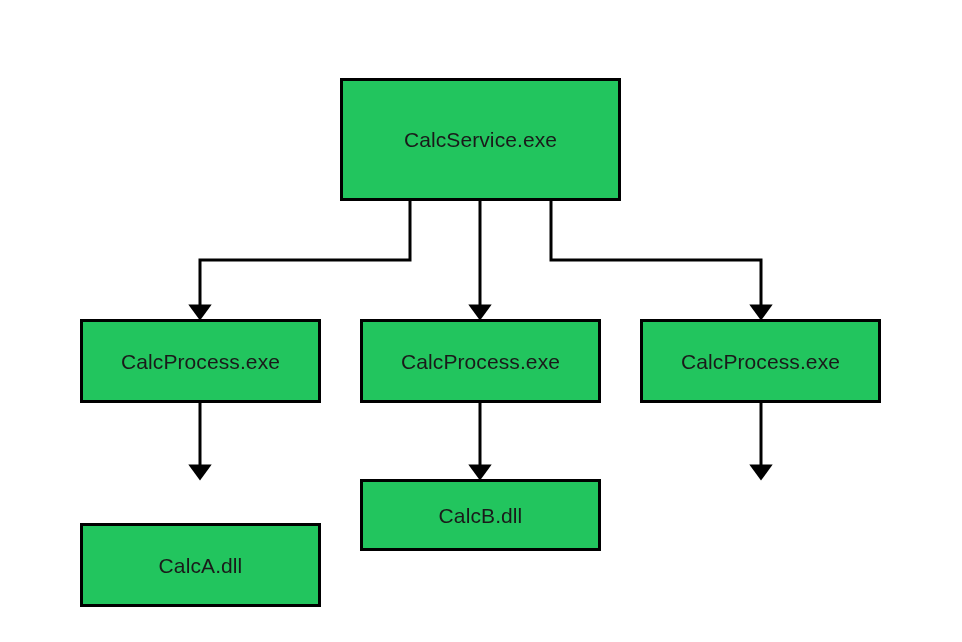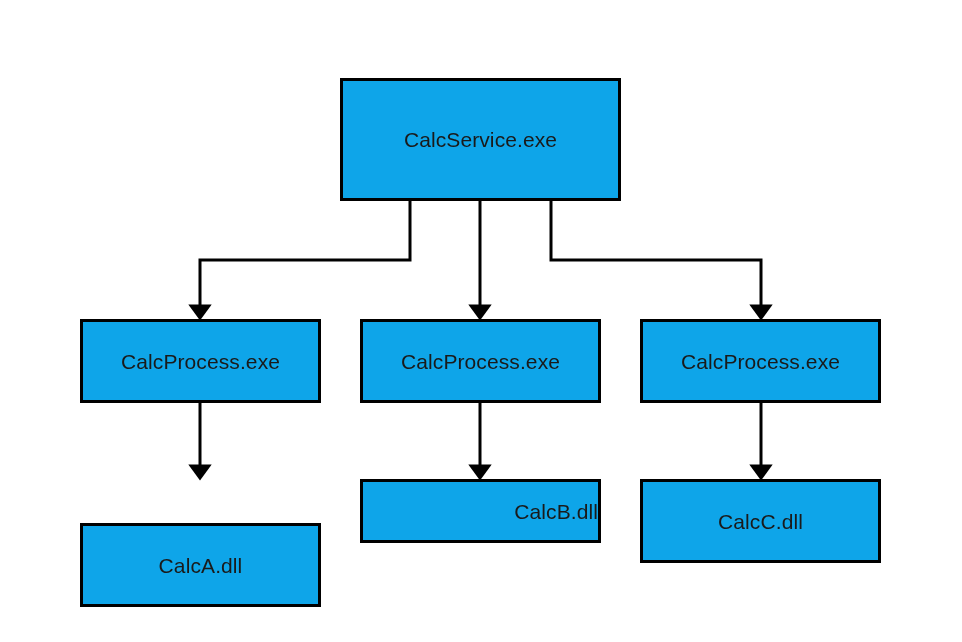--- a/index.html
+++ b/index.html
@@ -20,21 +20,21 @@
   #diagram-svg {
     position: absolute;
     left: 0;
     top: 0;
     width: 962px;
     height: 642px;
   }
   .node-box {
     position: absolute;
     box-sizing: border-box;
-    background: #0ea5e9;
+    background: #22c55e;
     border: 3px solid #000000;
     display: flex;
     align-items: center;
     justify-content: center;
     z-index: 2;
   }
   .node-label {
     font-family: "Liberation Sans", sans-serif;
     font-size: 21px;
     color: #1a1a1a;
@@ -45,21 +45,21 @@
   .node-root {
     left: 340px;
     top: 78px;
     width: 281px;
     height: 123px;
   }
   .node-proc-1 { left: 80px;  top: 319px; width: 241px; height: 84px; }
   .node-proc-2 { left: 360px; top: 319px; width: 241px; height: 84px; }
   .node-proc-3 { left: 640px; top: 319px; width: 241px; height: 84px; }
   .node-dll-1  { left: 80px;  top: 479px; width: 241px; height: 84px; margin-top: 44px; }
-  .node-dll-2  { left: 360px; top: 479px; width: 241px; height: 64px; justify-content: flex-end; }
+  .node-dll-2  { left: 360px; top: 479px; width: 241px; height: 72px; }
   .node-dll-3  { left: 640px; top: 479px; width: 241px; height: 84px; }
 </style>
 </head>
 <body>
 
 <div id="diagram-canvas">
 
   <svg id="diagram-svg" viewBox="0 0 962 642" xmlns="http://www.w3.org/2000/svg">
     <defs>
       <marker id="arrow-head" markerWidth="9" markerHeight="9" refX="1.2" refY="4.5" orient="auto" markerUnits="strokeWidth">
@@ -100,17 +100,14 @@
   </div>
 
   <div class="node-box node-dll-1">
     <span class="node-label">CalcA.dll</span>
   </div>
 
   <div class="node-box node-dll-2">
     <span class="node-label">CalcB.dll</span>
   </div>
 
-  <div class="node-box node-dll-3">
-    <span class="node-label">CalcC.dll</span>
-  </div>
 
 </div>
 
 </body></html>

